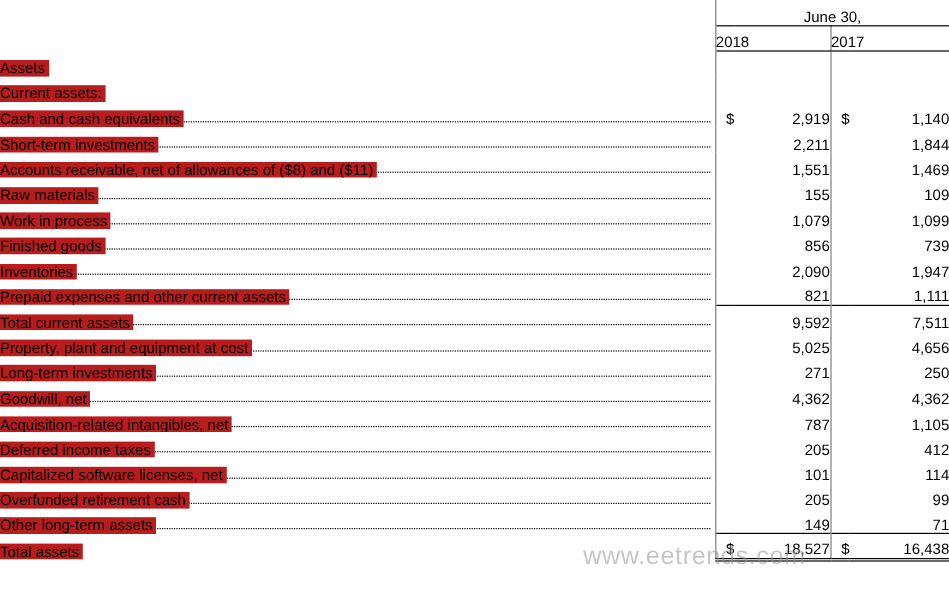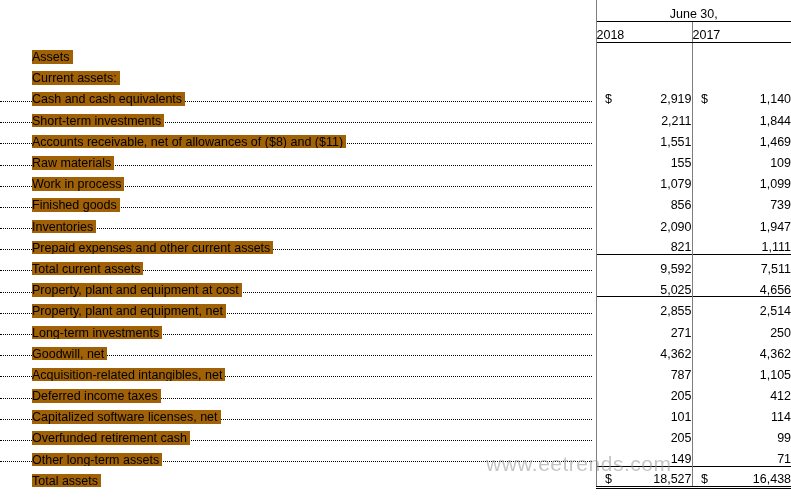--- a/index.html
+++ b/index.html
@@ -42,25 +42,24 @@
   .label-cell {
     position: relative;
     padding-left: 6px;
     padding-right: 4px;
     white-space: nowrap;
     overflow: hidden;
     border-right: 1px solid #7e7e7e;
   }
   .label-cell .ltext {
     display: inline;
-    background: #a16207;
+    background: #b91c1c;
     position: relative;
     z-index: 2;
     padding-right: 3px;
-    margin-left: 32px;
   }
   .label-cell .leader {
     position: absolute;
     left: 0; right: 4px; bottom: 4px;
     border-bottom: 1px dotted #000;
     z-index: 1;
   }
   .indent1 { padding-left: 18px; }
   .indent3 { padding-left: 48px; }
   .bold { font-weight: bold; }
@@ -208,27 +207,20 @@
           <td class="sym"></td>
           <td class="val">7,511</td>
         </tr>
         <tr>
           <td class="label-cell"><span class="leader"></span><span class="ltext">Property, plant and equipment at cost</span></td>
           <td class="sym"></td>
           <td class="val col-sep bold">5,025</td>
           <td class="sym"></td>
           <td class="val">4,656</td>
         </tr>
-        <tr class="subtotal">
-          <td class="label-cell indent1"><span class="leader"></span><span class="ltext">Property, plant and equipment, net</span></td>
-          <td class="sym"></td>
-          <td class="val col-sep bold">2,855</td>
-          <td class="sym"></td>
-          <td class="val">2,514</td>
-        </tr>
         <tr>
           <td class="label-cell"><span class="leader"></span><span class="ltext">Long-term investments</span></td>
           <td class="sym"></td>
           <td class="val col-sep bold">271</td>
           <td class="sym"></td>
           <td class="val">250</td>
         </tr>
         <tr>
           <td class="label-cell"><span class="leader"></span><span class="ltext">Goodwill, net</span></td>
           <td class="sym"></td>

